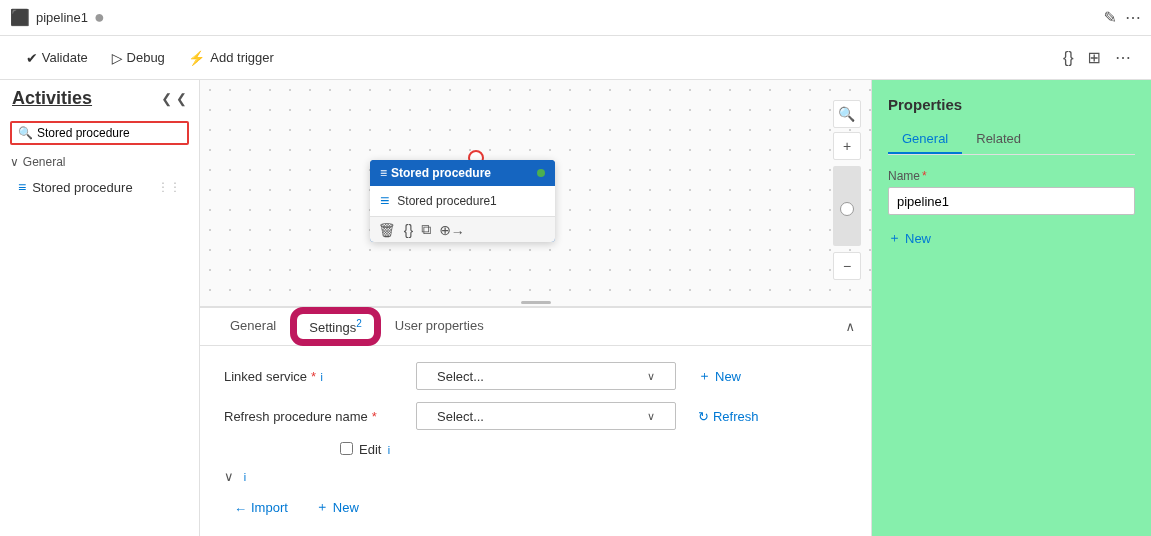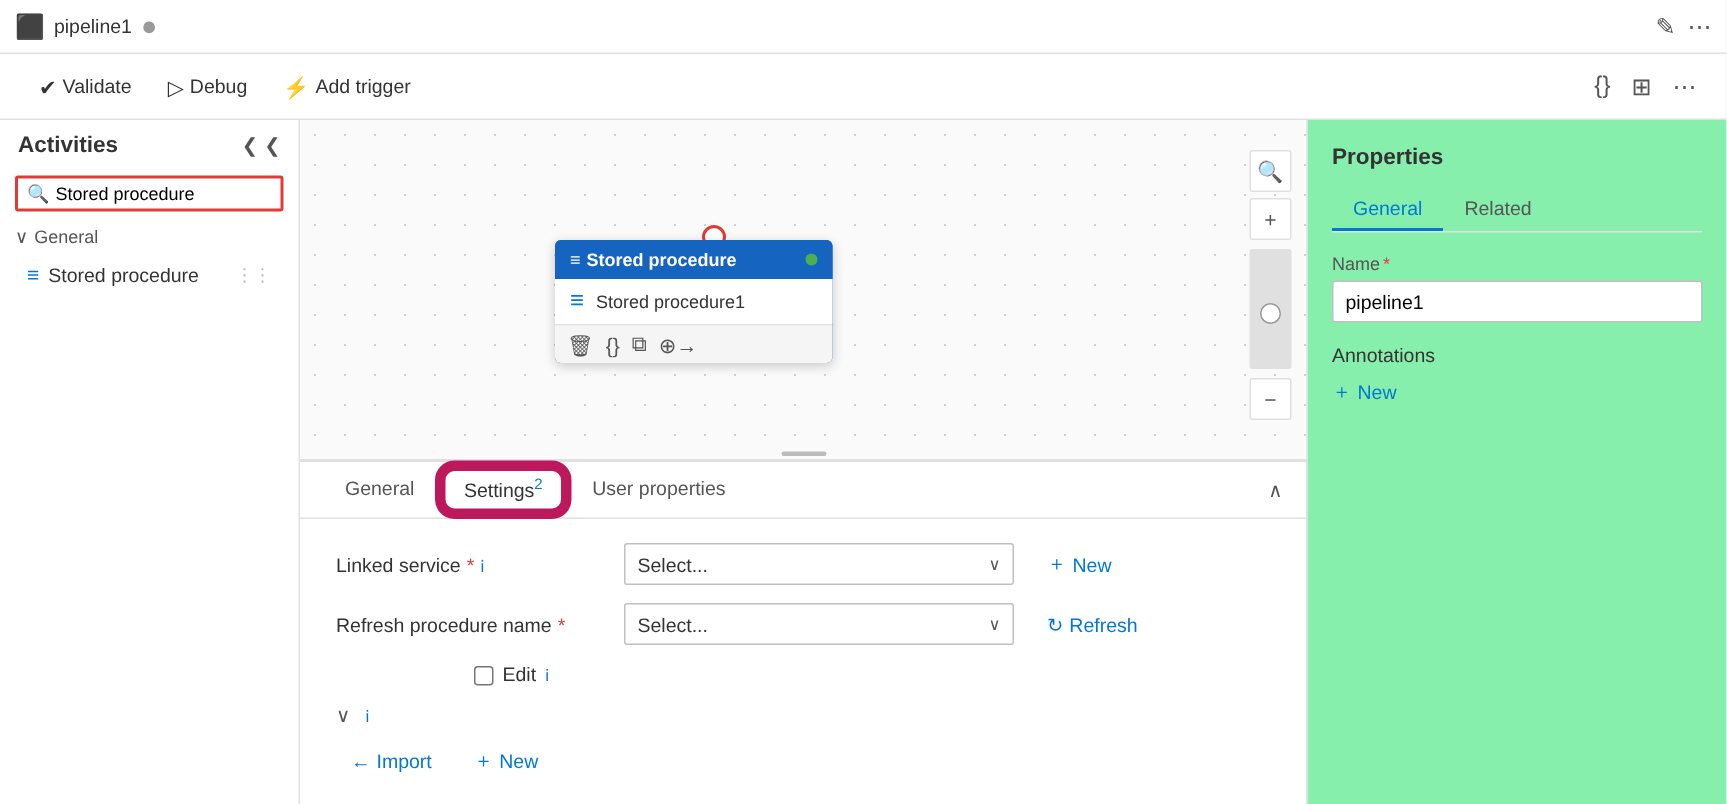--- a/index.html
+++ b/index.html
@@ -21,21 +21,21 @@
     .toolbar-spacer { flex: 1; }
     .toolbar-right { display: flex; gap: 6px; align-items: center; }
     .toolbar-right span { cursor: pointer; color: #555; font-size: 16px; padding: 4px; }
 
     
     .main { display: flex; flex: 1; overflow: hidden; }
 
     
     .sidebar { width: 200px; background: #fff; border-right: 1px solid #e0e0e0; display: flex; flex-direction: column; overflow: hidden; }
     .sidebar-header { padding: 8px 12px; display: flex; align-items: center; justify-content: space-between; }
-    .sidebar-title { font-size: 15px; font-weight: 600; }
+    .sidebar-title { font-size: 18px; font-weight: 600; text-decoration: underline; }
     .sidebar-header-icons { display: flex; gap: 4px; color: #555; cursor: pointer; }
     .search-box { margin: 4px 10px; border: 2px solid #e53935; border-radius: 2px; display: flex; align-items: center; padding: 3px 6px; background: #fff; }
     .search-box input { border: none; outline: none; font-size: 12px; width: 100%; }
     .search-icon { color: #555; margin-right: 4px; font-size: 12px; }
     .sidebar-section { padding: 6px 10px; }
     .sidebar-section-header { display: flex; align-items: center; gap: 4px; font-size: 12px; color: #555; cursor: pointer; margin-bottom: 6px; }
     .sidebar-item { display: flex; align-items: center; gap: 6px; padding: 4px 8px; cursor: pointer; border-radius: 2px; }
     .sidebar-item-icon { color: #0078d4; font-size: 14px; }
     .sidebar-item-label { font-size: 13px; }
     .sidebar-item-drag { margin-left: auto; color: #bbb; font-size: 12px; }
@@ -62,24 +62,24 @@
     .bottom-panel-tabs { display: flex; align-items: center; padding: 0 16px; border-bottom: 1px solid #e0e0e0; height: 38px; }
     .bottom-tab { padding: 8px 14px; font-size: 13px; cursor: pointer; color: #555; border-bottom: 2px solid transparent; }
     .bottom-tab.highlighted { border: 2px solid #e53935; color: #333; border-radius: 2px; margin: 4px 0; }
     .bottom-panel-collapse { margin-left: auto; cursor: pointer; color: #555; }
 
     .bottom-panel-content { padding: 16px 24px; }
     .form-row { display: flex; align-items: center; margin-bottom: 12px; gap: 12px; }
     .form-label { width: 180px; font-size: 13px; color: #333; display: flex; gap: 4px; }
     .form-label .required { color: #e53935; }
     .form-label .info-icon { color: #0078d4; font-size: 11px; cursor: pointer; }
-    .form-select { width: 260px; height: 28px; border: 1px solid #c0c0c0; border-radius: 2px; padding: 3px 8px; font-size: 13px; color: #333; background: #fff; display: flex; align-items: center; justify-content: space-between; cursor: pointer; }
+    .form-select { width: 260px; height: 28px; border: 1px solid #c0c0c0; border-radius: 2px; padding: 3px 20px; font-size: 13px; color: #333; background: #fff; display: flex; align-items: center; justify-content: space-between; cursor: pointer; }
     .form-select-arrow { color: #555; font-size: 11px; }
     .form-action-btn { display: flex; align-items: center; gap: 4px; padding: 4px 10px; border: none; background: none; cursor: pointer; color: #0078d4; font-size: 13px; }
-    .checkbox-row { display: flex; align-items: flex-end; gap: 6px; margin-left: 92px; margin-bottom: 12px; }
+    .checkbox-row { display: flex; align-items: flex-start; gap: 6px; margin-left: 116px; margin-bottom: 12px; }
     .checkbox-row input[type=checkbox] { cursor: pointer; }
     .section-header { display: flex; align-items: center; gap: 6px; margin-bottom: 10px; font-size: 13px; color: #333; }
     .section-header-chevron { color: #555; cursor: pointer; }
     .section-actions { display: flex; align-items: center; gap: 8px; margin-left: 0; }
     .section-action-btn { display: flex; align-items: center; gap: 4px; padding: 4px 10px; border: none; background: none; cursor: pointer; color: #0078d4; font-size: 13px; }
 
     
     .properties-panel { width: 280px; background: #86efac; border-left: 1px solid #e0e0e0; padding: 16px; overflow-y: auto; }
     .properties-title { font-size: 15px; font-weight: 600; margin-bottom: 12px; }
     .properties-tabs { display: flex; gap: 0; border-bottom: 1px solid #e0e0e0; margin-bottom: 14px; }
@@ -271,21 +271,20 @@
     <div class="prop-field">
       <div class="prop-field-label">
         <span>Name</span>
         <span class="required">*</span>
       </div>
       <input type="text" class="prop-field-input" value="pipeline1" style="">
     </div>
 
 
     <div class="prop-field">
-      <div class="prop-annotations">Annotations</div>
       <button class="prop-new-btn">
         <span>＋</span>
         <span>New</span>
       </button>
     </div>
   </div>
 
 </div>
 
 </body></html>

